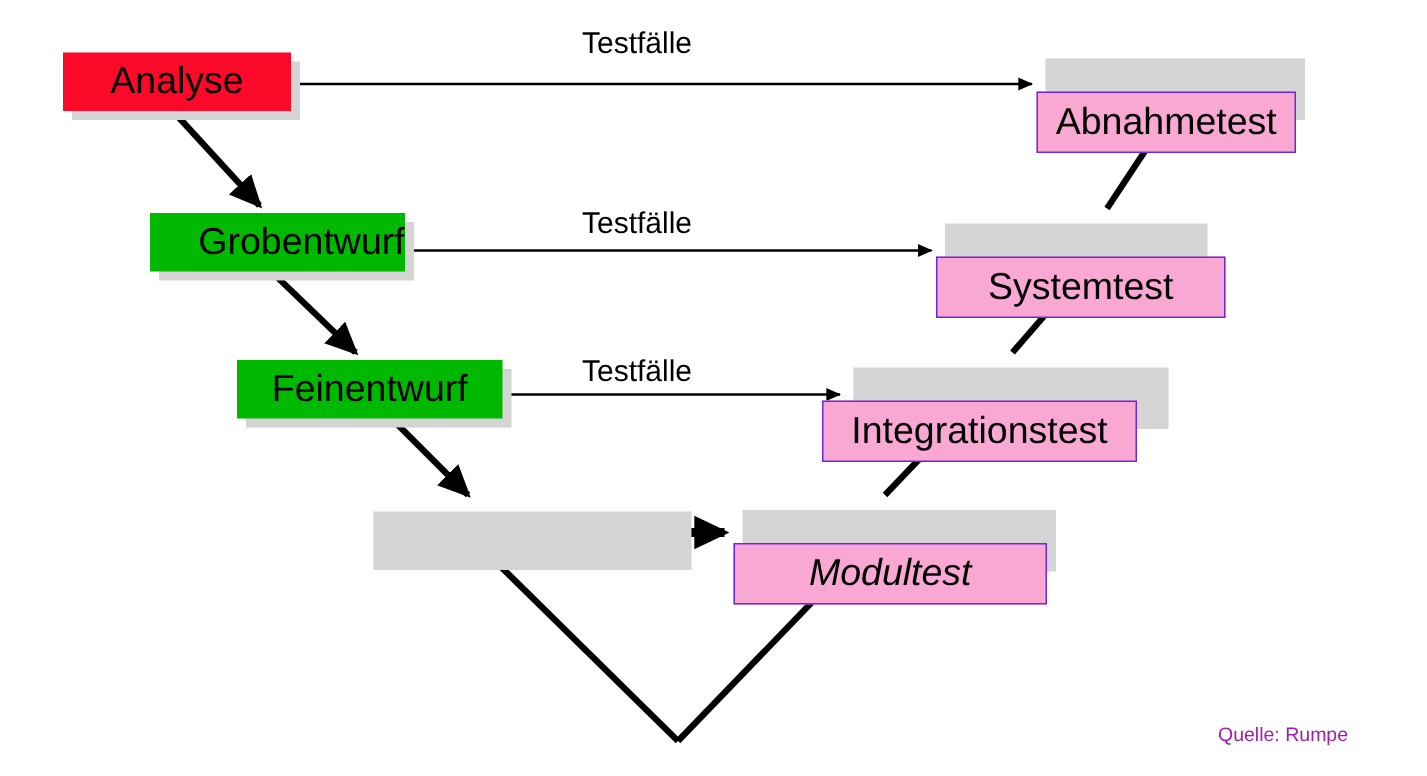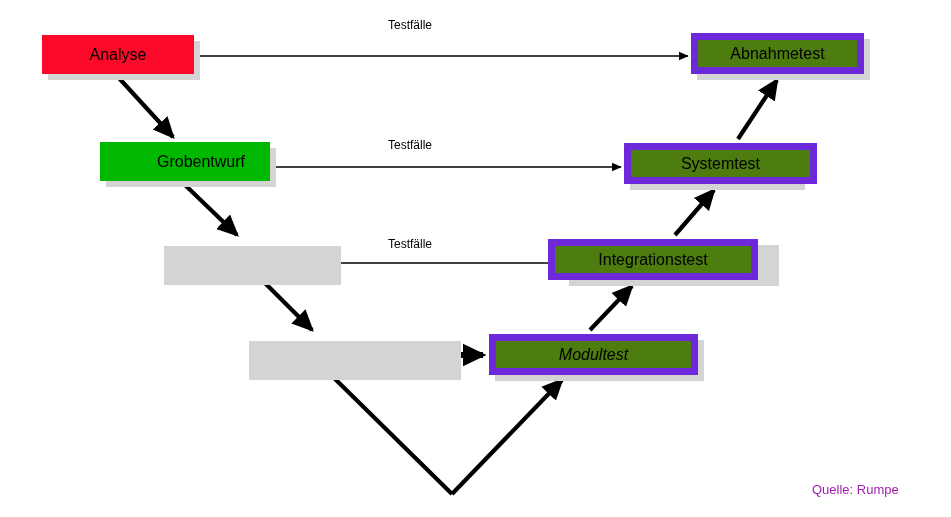--- a/index.html
+++ b/index.html
@@ -22,46 +22,47 @@
     width: 951px;
     height: 517px;
     pointer-events: none;
   }
   .node {
     position: absolute;
     box-sizing: border-box;
     display: flex;
     align-items: center;
     justify-content: center;
-    font-size: 16px;
+    font-size: 25px;
     color: #000000;
     line-height: 1;
     white-space: nowrap;
     z-index: 3;
     text-align: right;
   }
   .node .node-label {
     display: block;
     padding: 0 4px;
   }
   .node-shadow {
     position: absolute;
     background: #d4d4d4;
     z-index: 2;
   }
   .phase {
     border: none;
   }
   .test {
-    border: 7px solid #6d28d9;
-    background: #4d7c0f;
+    border: 1px solid #6d28d9;
+    background: #f9a8d4;
+    margin-top: 28px;
   }
   .edge-label {
     position: absolute;
-    font-size: 12px;
+    font-size: 20px;
     color: #000000;
     white-space: nowrap;
     z-index: 4;
     line-height: 1;
   }
   .source-note {
     position: absolute;
     font-size: 13px;
     color: #a21caf;
     white-space: nowrap;
@@ -138,20 +139,23 @@
   <div class="node-shadow" style="left:495px; top:340px; width:209px; height:41px;"></div>
 
   <div class="node phase" style="left:42px; top:35px; width:152px; height:39px; background:#fa0a28;">
     <span class="node-label">Analyse</span>
   </div>
 
   <div class="node phase" style="left:100px; top:142px; width:170px; height:39px; background:#00b800;padding-left:32px;">
     <span class="node-label">Grobentwurf</span>
   </div>
 
+  <div class="node phase" style="left:158px; top:240px; width:177px; height:39px; background:#00b800;">
+    <span class="node-label">Feinentwurf</span>
+  </div>
 
 
   <div class="node test" style="left:691px; top:33px; width:173px; height:41px;">
     <span class="node-label">Abnahmetest</span>
   </div>
 
   <div class="node test" style="left:624px; top:143px; width:193px; height:41px;">
     <span class="node-label">Systemtest</span>
   </div>
 

